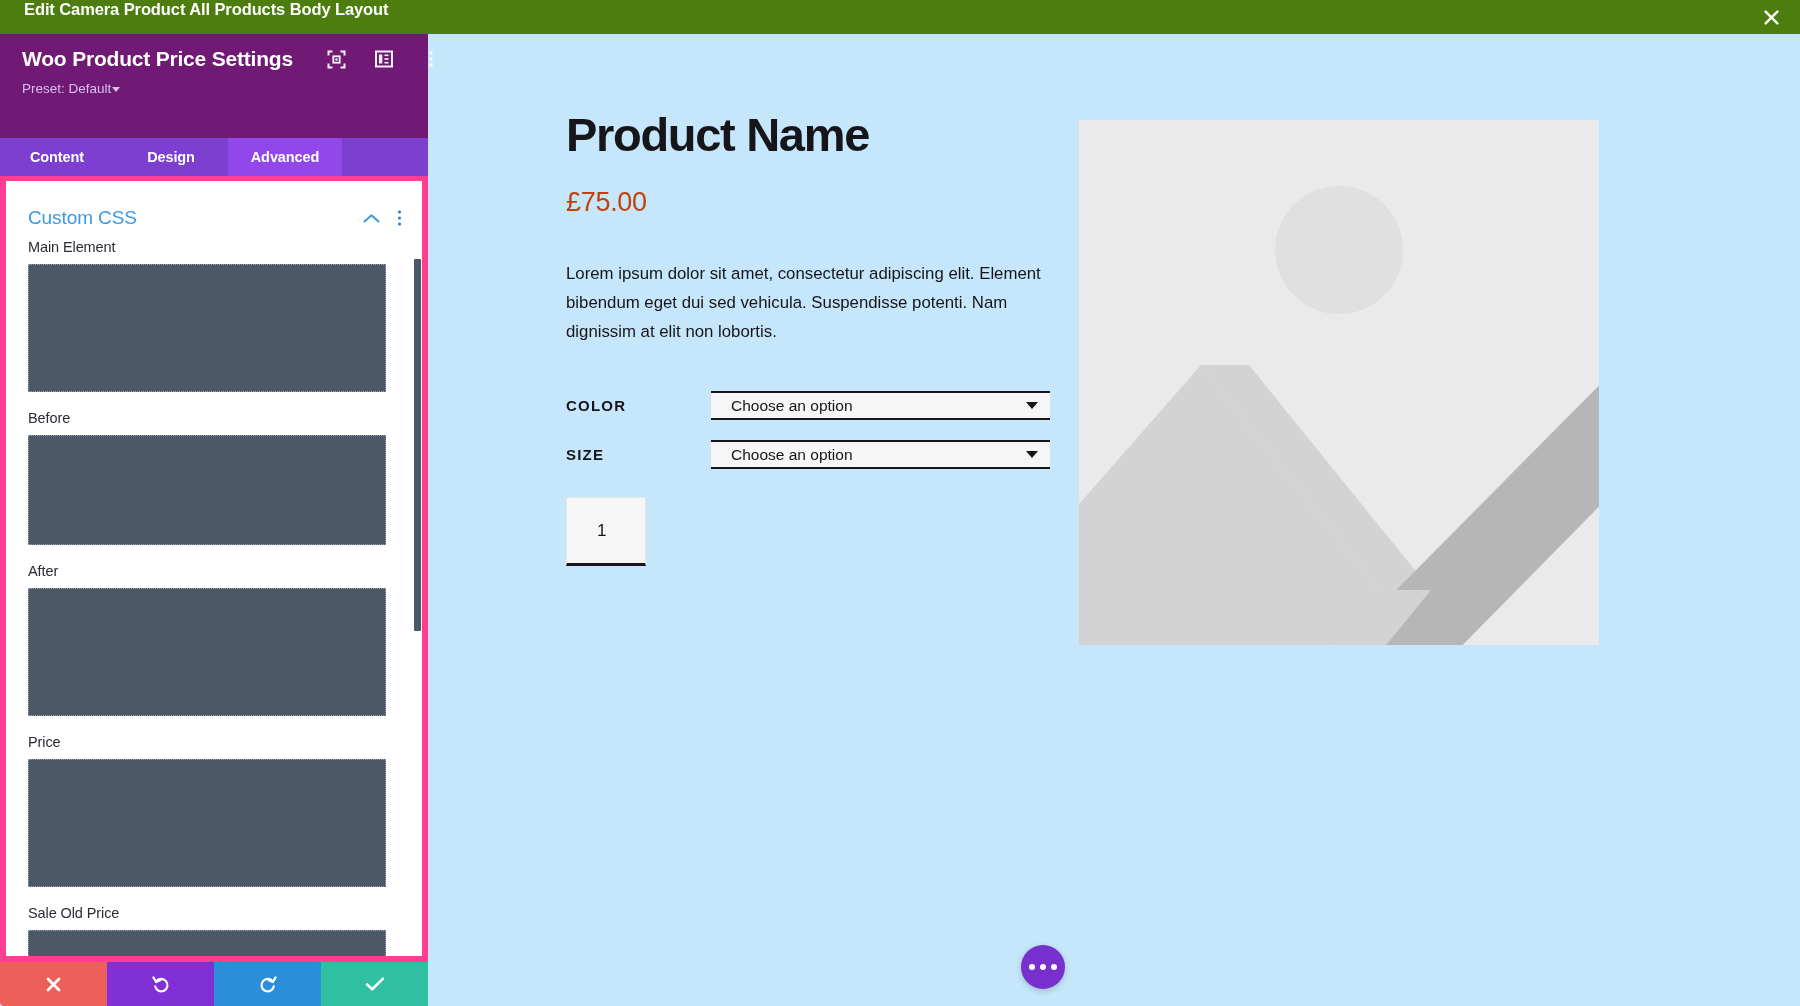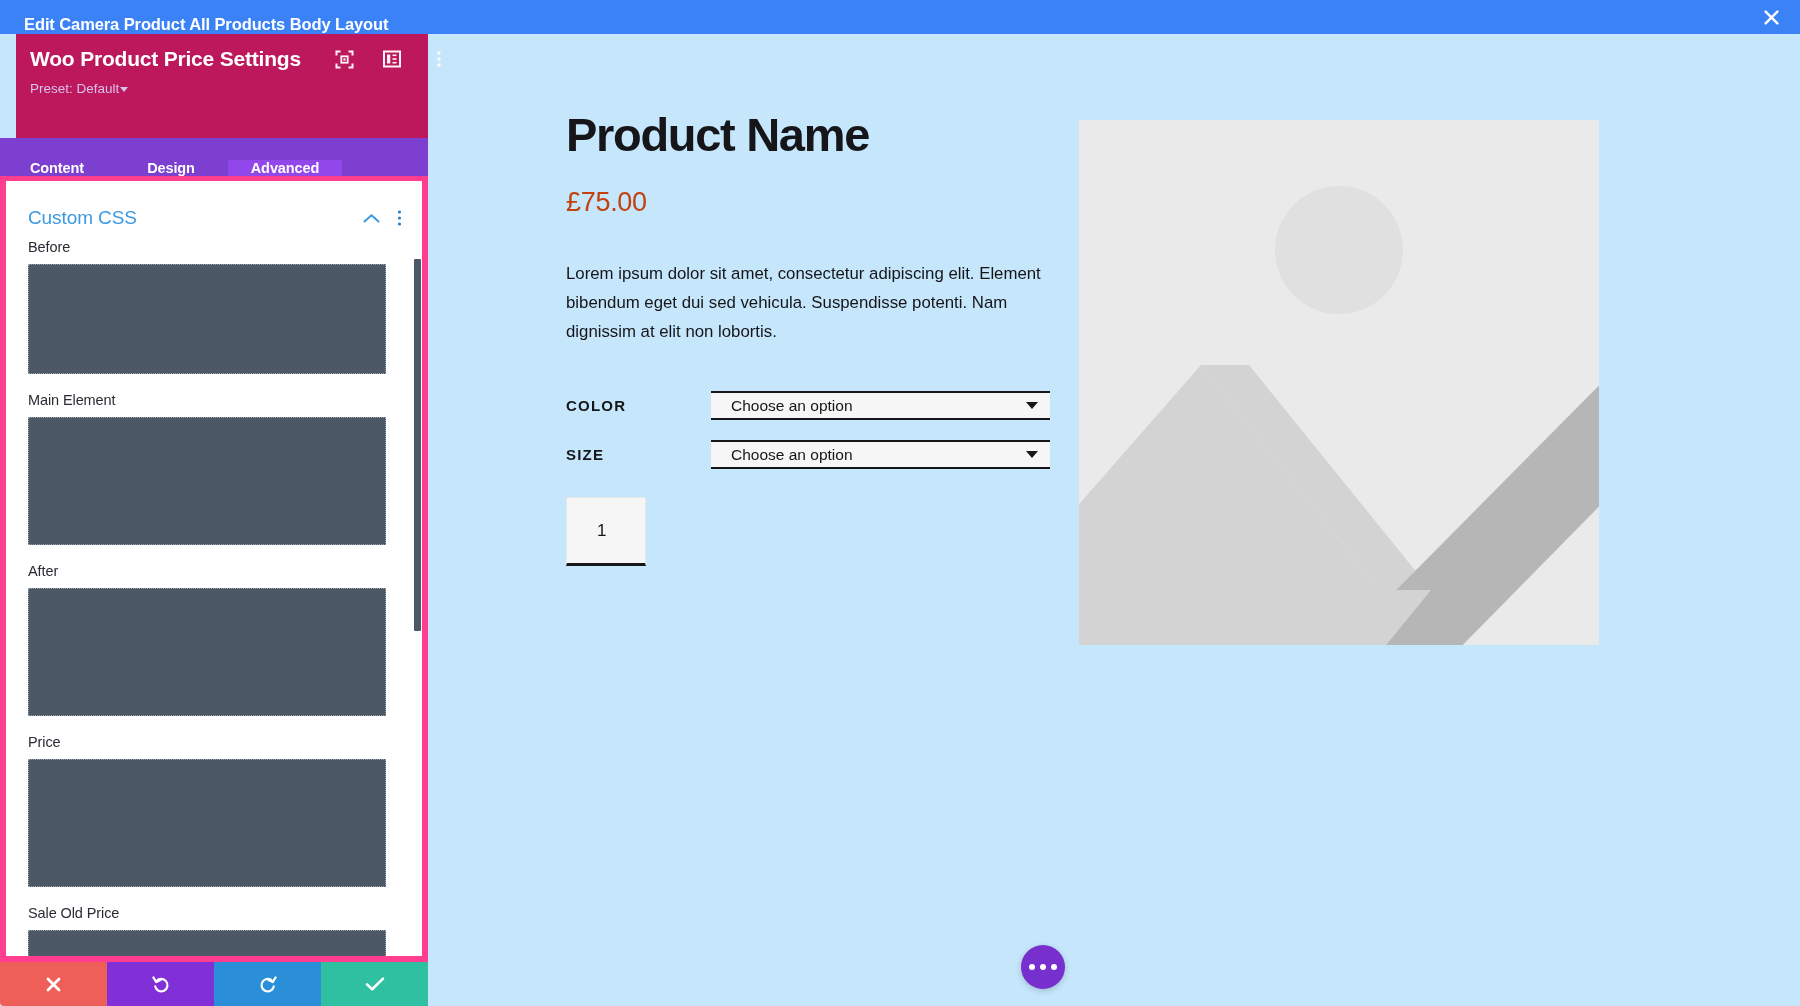--- a/index.html
+++ b/index.html
@@ -19,23 +19,23 @@
     height: 1006px;
     background: #c5e6fb;
   }
 
   
   .topbar {
     position: absolute;
     top: 0; left: 0;
     width: 1800px;
     height: 34px;
-    background: #3b82f6;
-    display: flex;
-    align-items: flex-end;
+    background: #4d7c0f;
+    display: flex;
+    align-items: flex-start;
     justify-content: space-between;
     z-index: 40;
   }
   .topbar-title {
     color: #ffffff;
     font-size: 16.5px;
     font-weight: bold;
     padding-left: 24px;
     letter-spacing: -0.1px;
     white-space: nowrap;
@@ -55,25 +55,24 @@
     position: absolute;
     top: 34px; left: 0;
     width: 428px;
     height: 928px;
     z-index: 30;
     display: flex;
     flex-direction: column;
   }
 
   .panel-header {
-    background: #be185d;
-    padding: 13px 0 16px 14px;
+    background: #701a75;
+    padding: 13px 0 16px 22px;
     position: relative;
     height: 104px;
-    margin-left: 16px;
   }
   .panel-header-row {
     display: flex;
     align-items: center;
   }
   .panel-title {
     color: #ffffff;
     font-size: 21px;
     font-weight: bold;
     letter-spacing: -0.2px;
@@ -108,21 +107,20 @@
     display: inline-block;
     position: relative;
     top: 1px;
   }
 
   
   .tabs {
     display: flex;
     height: 38px;
     background: #7d3fd0;
-    align-items: flex-end;
   }
   .tab {
     flex: 0 0 auto;
     width: 114px;
     display: flex;
     align-items: center;
     justify-content: center;
     color: #ffffff;
     font-size: 14.5px;
     font-weight: bold;
@@ -443,27 +441,27 @@
               <circle cx="2.5" cy="3" r="1.6" fill="#2f7fc4"></circle>
               <circle cx="2.5" cy="9" r="1.6" fill="#2f7fc4"></circle>
               <circle cx="2.5" cy="15" r="1.6" fill="#2f7fc4"></circle>
             </svg>
           </div>
         </div>
 
         <div class="fields">
 
           <div class="field">
+            <label class="field-label">Main Element</label>
+            <div class="field-area area-h-large"></div>
+          </div>
+
+          <div class="field">
             <label class="field-label">Before</label>
             <div class="field-area area-h-small"></div>
-          </div>
-
-          <div class="field">
-            <label class="field-label">Main Element</label>
-            <div class="field-area area-h-large"></div>
           </div>
 
           <div class="field">
             <label class="field-label">After</label>
             <div class="field-area area-h-large"></div>
           </div>
 
           <div class="field">
             <label class="field-label">Price</label>
             <div class="field-area area-h-large"></div>

